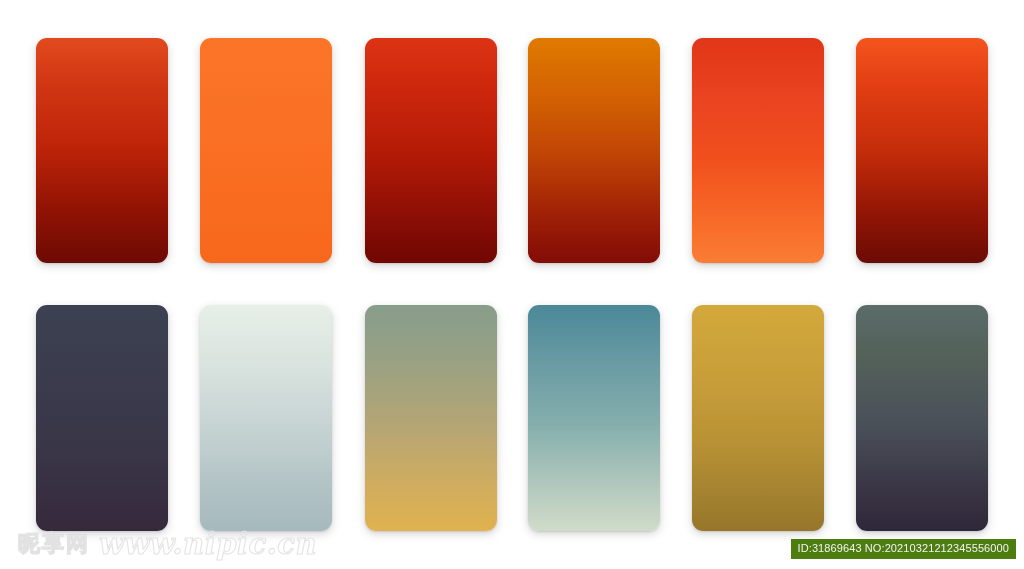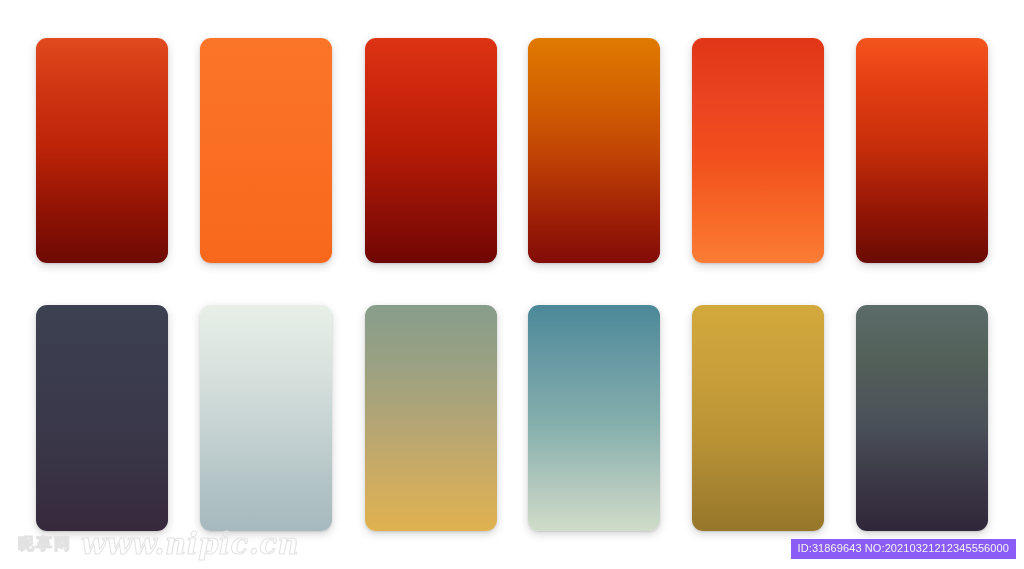--- a/index.html
+++ b/index.html
@@ -67,42 +67,42 @@
     left: 18px;
     bottom: 8px;
     display: flex;
     align-items: center;
     gap: 9px;
     pointer-events: none;
     user-select: none;
   }
   .wm-logo-cn {
     font-family: Liberation Serif, serif;
-    font-size: 16px;
+    font-size: 22px;
     font-weight: 700;
     letter-spacing: 2px;
     color: transparent;
     -webkit-text-stroke: 1.3px #e2e2e2;
     text-shadow: 0 0 0 #ededed;
   }
   .wm-logo-url {
     font-family: "DejaVu Serif", serif;
     font-style: italic;
     font-size: 29px;
     font-weight: 700;
     letter-spacing: 0.5px;
     color: transparent;
     -webkit-text-stroke: 1.1px #e4e4e4;
   }
 
   .watermark-id {
     position: absolute;
     right: 8px;
     bottom: 10px;
-    background: #8b5cf6;
+    background: #4d7c0f;
     color: #f4f4f4;
     font-family: "Liberation Sans", sans-serif;
     font-size: 11px;
     letter-spacing: 0.1px;
     line-height: 15px;
     padding: 2px 7px 3px 7px;
     white-space: nowrap;
     pointer-events: none;
     user-select: none;
   }

